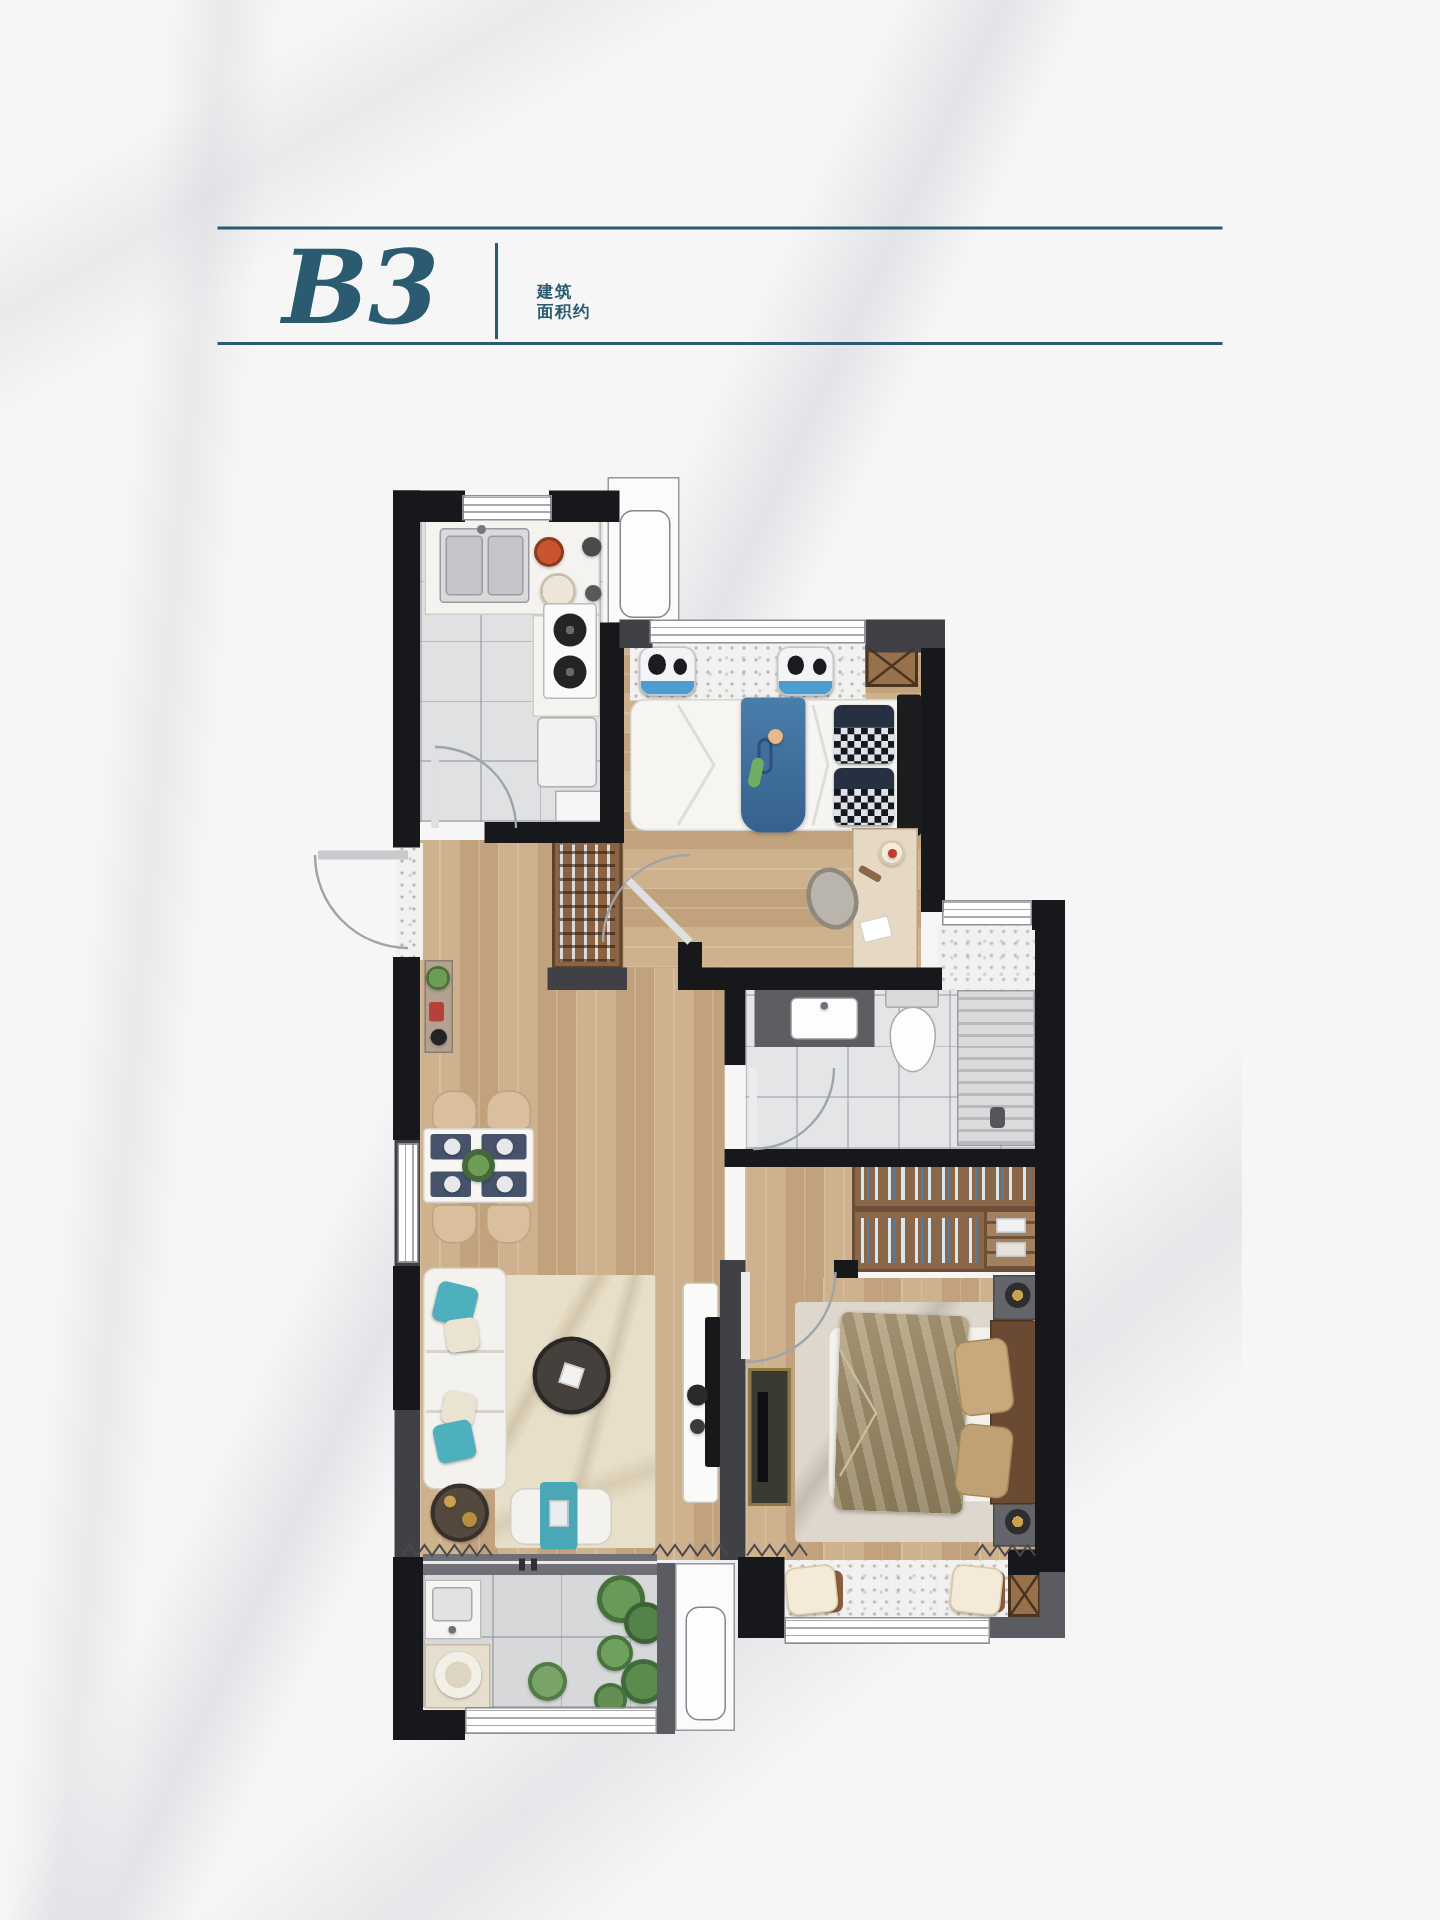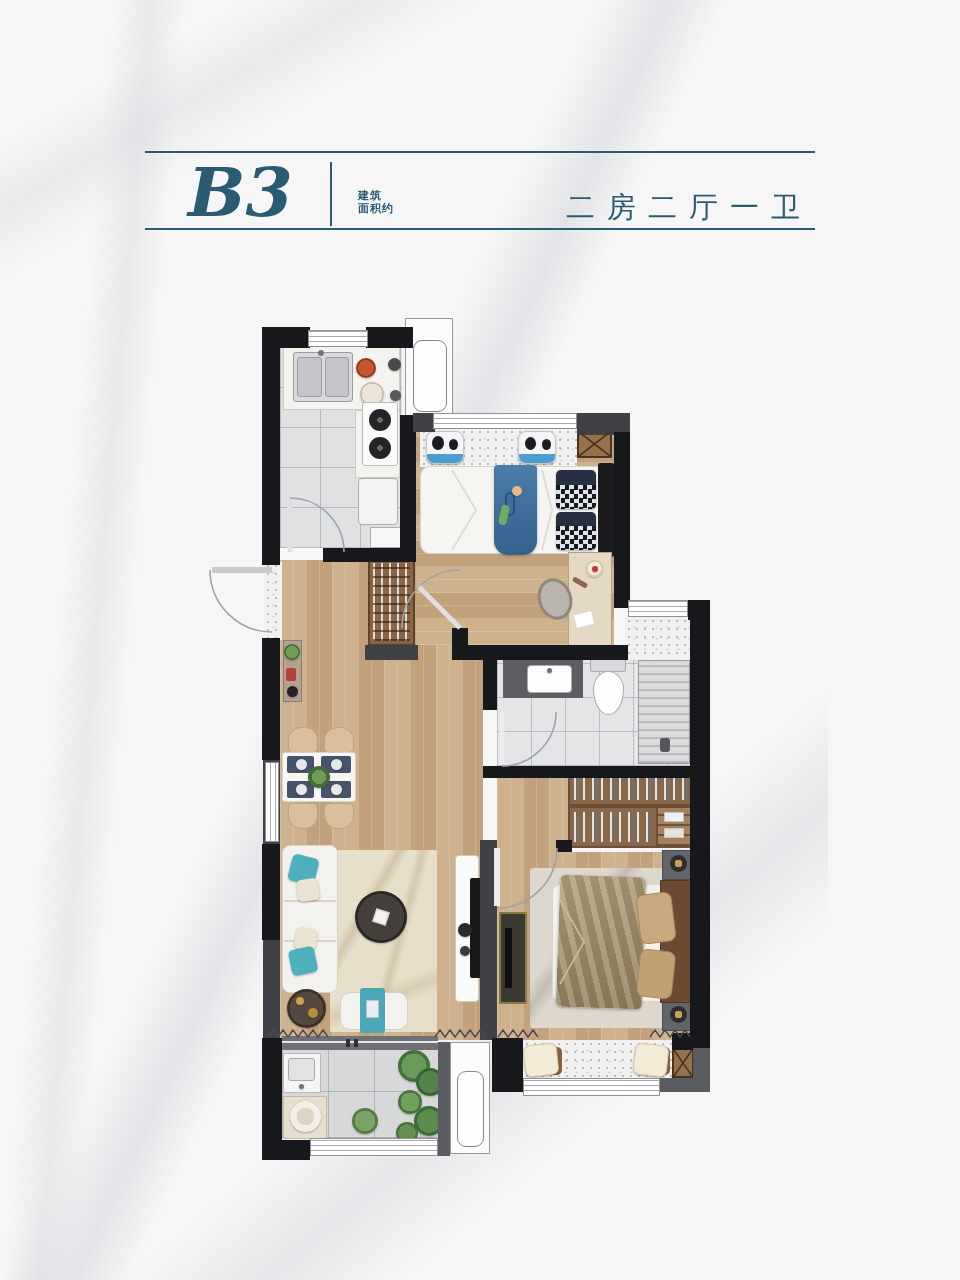--- a/index.html
+++ b/index.html
@@ -139,21 +139,20 @@
 
   <div class="abs" style="left:0;top:0;width:960px;height:300px;z-index:10;">
     <div class="abs rule" style="left:145px;top:151px;width:670px;"></div>
     <div class="abs rule" style="left:145px;top:228px;width:670px;"></div>
     <div class="abs unit-name" style="left:158px;top:158px;width:165px;">B3</div>
     <div class="abs v-divider" style="left:330px;top:162px;height:64px;"></div>
     <div class="abs area-label" style="left:358px;top:189px;">
       <div>建筑</div>
       <div>面积约</div>
     </div>
-    <div class="abs layout-text" style="left:566px;top:188px;">二房二厅一卫</div>
   </div>
 
   <div class="abs" style="left:0;top:0;width:960px;height:1280px;">
 
     <div class="abs z1 wood-v" style="left:280px;top:560px;width:203px;height:480px;"></div>
     <div class="abs z1 wood-v" style="left:497px;top:772px;width:71px;height:80px;"></div>
     <div class="abs z1 wood-v" style="left:497px;top:852px;width:196px;height:188px;"></div>
     <div class="abs z1 wood-h" style="left:416px;top:430px;width:198px;height:215px;"></div>
     <div class="abs z1 tile-k" style="left:280px;top:348px;width:122px;height:200px;"></div>
     <div class="abs z1 tile-b" style="left:497px;top:655px;width:193px;height:111px;"></div>

